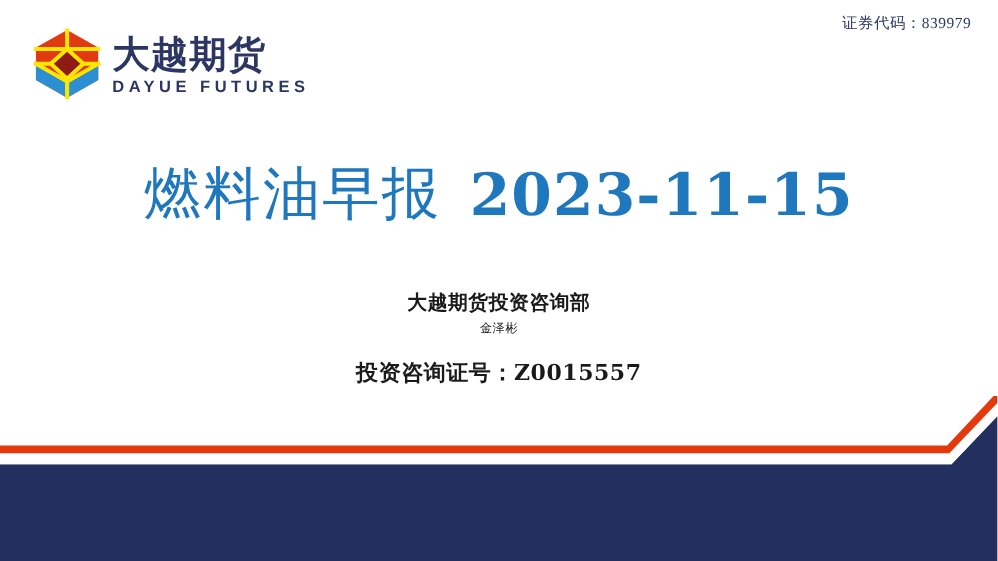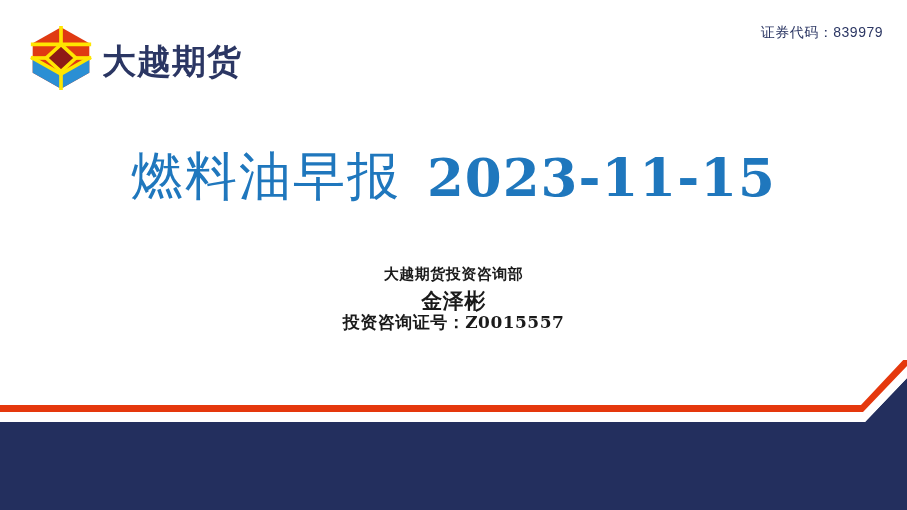--- a/index.html
+++ b/index.html
@@ -58,22 +58,22 @@
     letter-spacing: 4.1px;
     color: #2b3663;
     line-height: 1.2;
     margin-top: 3px;
     white-space: nowrap;
   }
 
   #security-code {
     position: absolute;
     right: 24px;
-    top: 24px;
-    font-family: Liberation Sans, sans-serif;
+    top: 12px;
+    font-family: Liberation Serif, serif;
     font-size: 14px;
     color: #2b3663;
     letter-spacing: 0.5px;
     white-space: nowrap;
   }
 
   
   #report-title {
     position: absolute;
     left: 0;
@@ -106,23 +106,23 @@
     top: 267px;
     width: 907px;
     text-align: center;
   }
   .byline-line {
     font-family: "DejaVu Serif", "Liberation Serif", serif;
     color: #1a1a1a;
     white-space: nowrap;
     line-height: 1.0;
   }
-  .byline-dept   { font-size: 15px; font-weight: 700; letter-spacing: 0.5px; margin-bottom: 8px; }
-  .byline-author { font-size: 21px; font-weight: 700; letter-spacing: 0.5px; margin-bottom: 3px; }
-  .byline-cert   { font-size: 17px; font-weight: 700; letter-spacing: 0.5px; margin-bottom: 20px; }
+  .byline-dept   { font-size: 18px; font-weight: 700; letter-spacing: 0.5px; margin-bottom: 8px; }
+  .byline-author { font-size: 11px; font-weight: 400; letter-spacing: 0.5px; margin-bottom: 24px; }
+  .byline-cert   { font-size: 20px; font-weight: 700; letter-spacing: 0.5px; margin-bottom: 20px; }
   .byline-phone  { font-size: 16px; font-weight: 700; letter-spacing: 0.5px; }
 
   
   #bottom-banner {
     position: absolute;
     left: 0;
     bottom: 0;
     width: 907px;
     height: 150px;
     pointer-events: none;
@@ -159,20 +159,21 @@
 
         <polygon points="50,30 74,52 50,74 26,52"></polygon>
 
         <line x1="4" y1="52" x2="50" y2="78"></line>
         <line x1="96" y1="52" x2="50" y2="78"></line>
       </g>
     </svg>
 
     <div id="brand-wordmark">
       <div id="brand-cn">大越期货</div>
+      <div id="brand-en">DAYUE FUTURES</div>
     </div>
   </div>
 
   <div id="security-code">证券代码：839979</div>
 
   <div id="report-title">
     <span id="title-cn">燃料油早报</span><span id="title-date">2023-11-15</span>
   </div>
 
   <div id="byline-block">

